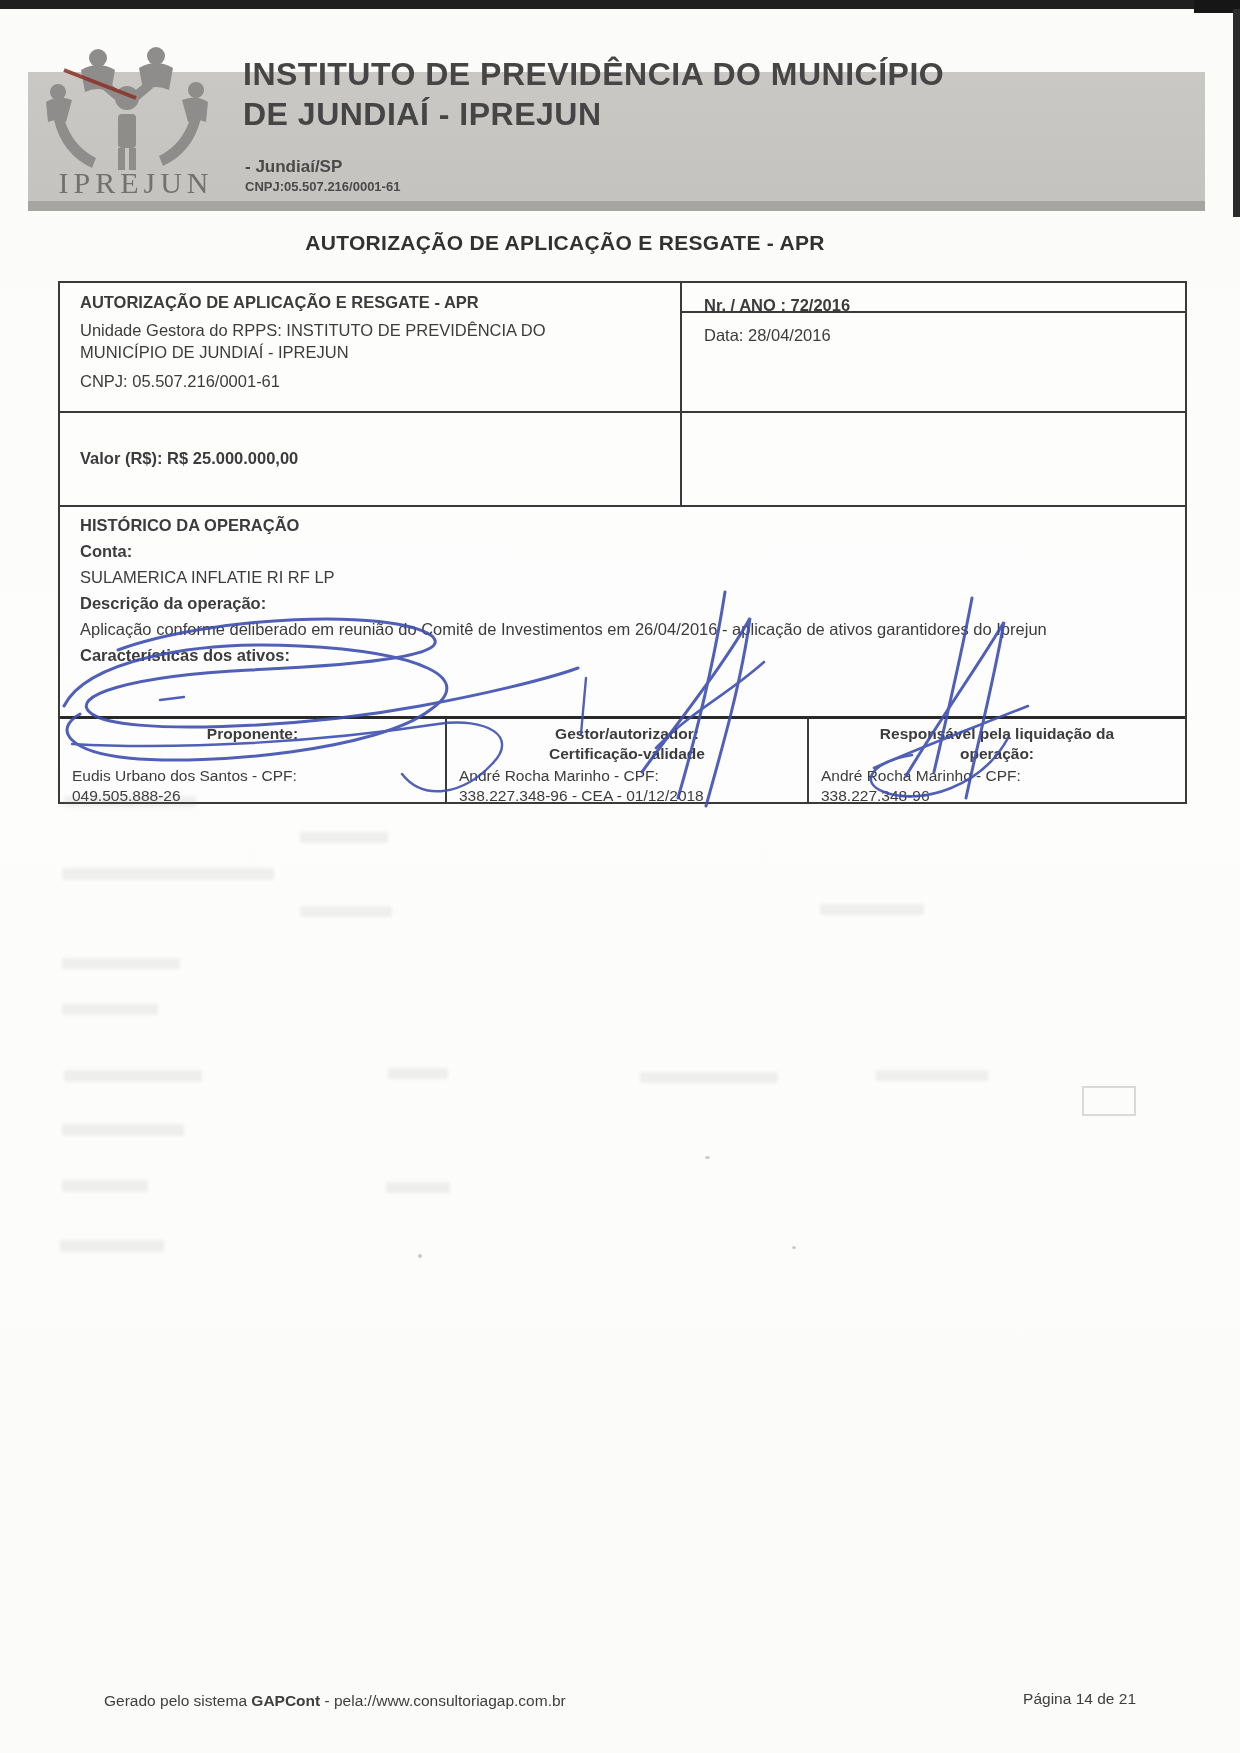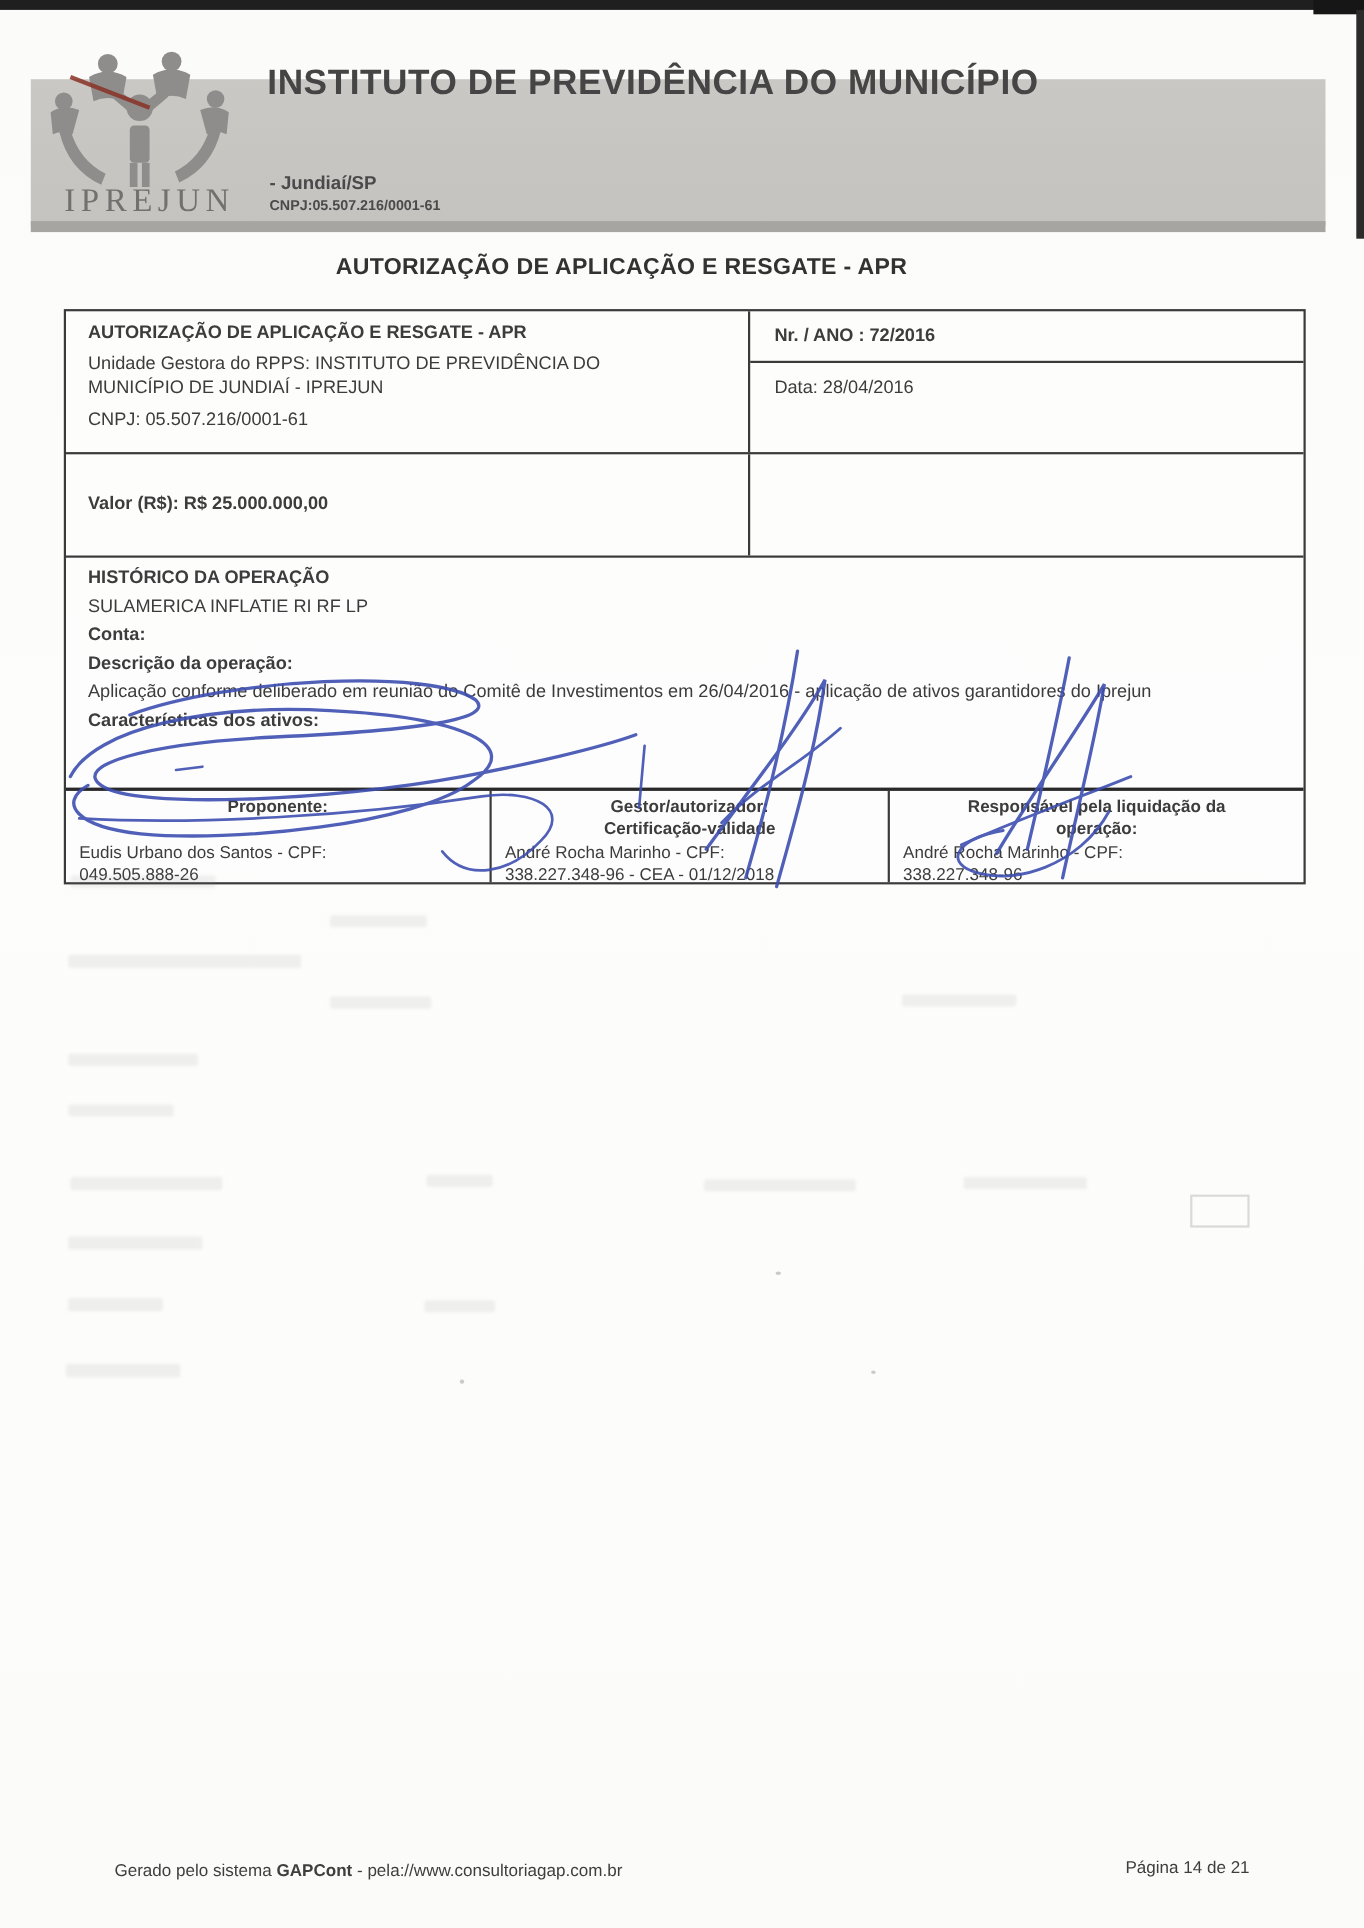--- a/index.html
+++ b/index.html
@@ -29,21 +29,21 @@
   .apr-table{position:absolute;left:58px;top:281px;width:1129px;
     border:2px solid #3a3a3a;box-sizing:border-box;font-size:16.5px;background:rgba(255,255,255,0.25);}
   .row{display:flex;box-sizing:border-box;}
   .bordered-bottom{border-bottom:2px solid #3a3a3a;}
   .c-left{width:622px;border-right:2px solid #3a3a3a;box-sizing:border-box;padding:10px 20px;}
   .c-right{flex:1;box-sizing:border-box;display:flex;flex-direction:column;}
   .r1{height:130px;}
   .r1 .cell-title{font-weight:bold;margin-bottom:7px;}
   .unidade{max-width:545px;line-height:22px;}
   .cnpj2{font-weight:normal;margin-top:9px;}
-  .sub-a{height:47px;border-bottom:2px solid #3a3a3a;box-sizing:border-box;
+  .sub-a{height:30px;border-bottom:2px solid #3a3a3a;box-sizing:border-box;
     padding:13px 0 0 22px;font-weight:bold;}
   .sub-b{padding:13px 0 0 22px;}
   .r2{height:94px;}
   .r2 .c-left{padding-top:36px;font-weight:bold;}
   .r2 .disp1{padding:9px 0 0 22px;}
   .r2 .disp2{padding:12px 0 0 22px;}
   .r3{display:block;height:209px;padding:8px 20px;box-sizing:border-box;line-height:21px;}
   .r3 .ln{margin-bottom:5px;}
   .b{font-weight:bold;}
   .r4{border-top:3px solid #292929;height:86px;font-size:15.5px;line-height:20px;}
@@ -97,20 +97,21 @@
 
       <path d="M18,80 q8,34 38,48 l4,-10 q-24,-12 -32,-40 z"></path>
       <path d="M165,78 q-8,34 -38,48 l-4,-10 q24,-12 32,-40 z"></path>
     </g>
     <line x1="28" y1="30" x2="100" y2="58" stroke="#8a3226" stroke-width="4" opacity="0.85"></line>
   </svg>
   <div class="logo-word">IPREJUN</div>
 
   <div class="org-title">
     <div>INSTITUTO DE PREVIDÊNCIA DO MUNICÍPIO</div>
+    <div>DE JUNDIAÍ - IPREJUN</div>
   </div>
   <div class="org-city">- Jundiaí/SP</div>
   <div class="org-cnpj">CNPJ:05.507.216/0001-61</div>
 
   <div class="doc-title">AUTORIZAÇÃO DE APLICAÇÃO E RESGATE - APR</div>
 
   <div class="apr-table">
 
     <div class="row r1 bordered-bottom">
       <div class="c-left">
@@ -123,22 +124,22 @@
         <div class="sub-b">Data: 28/04/2016</div>
       </div>
     </div>
 
     <div class="row r2 bordered-bottom">
       <div class="c-left">Valor (R$): R$ 25.000.000,00</div>
     </div>
 
     <div class="r3">
       <div class="ln b">HISTÓRICO DA OPERAÇÃO</div>
+      <div class="ln b">Conta:</div>
       <div class="ln">SULAMERICA INFLATIE RI RF LP</div>
-      <div class="ln b">Conta:</div>
       <div class="ln b">Descrição da operação:</div>
       <div class="ln">Aplicação conforme deliberado em reunião do Comitê de Investimentos em 26/04/2016 - aplicação de ativos garantidores do Iprejun</div>
       <div class="ln b">Características dos ativos:</div>
     </div>
 
     <div class="row r4">
       <div class="sig-col c1">
         <div class="sig-head">Proponente:</div>
         <div class="sig-name">Eudis Urbano dos Santos - CPF:</div>
         <div>049.505.888-26</div>

